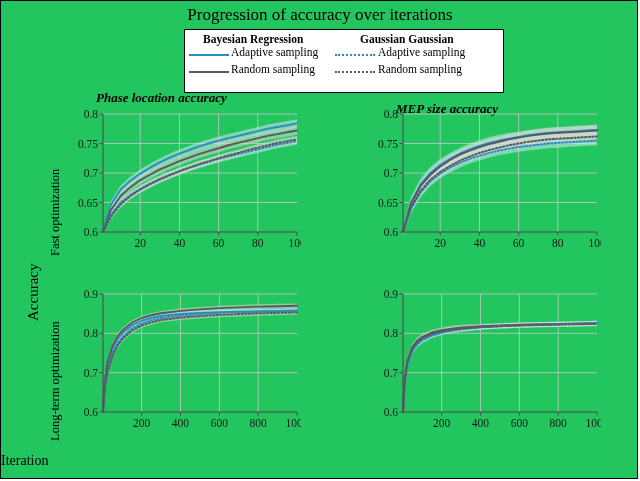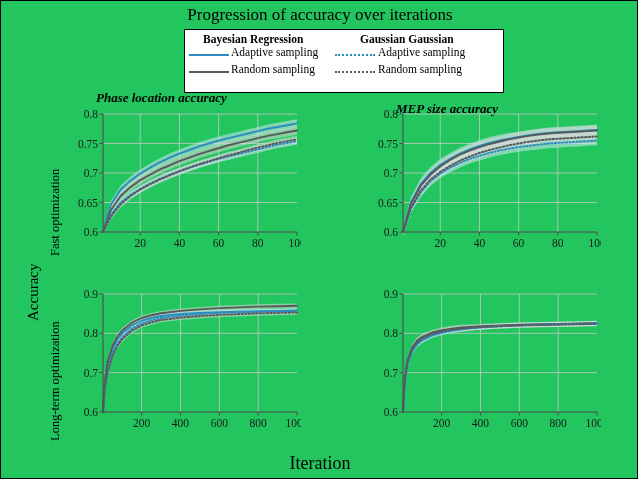--- a/index.html
+++ b/index.html
@@ -10,21 +10,21 @@
   #legend{position:absolute;left:183px;top:28px;width:320px;height:64px;border:1.2px solid #000;background:#fff;box-sizing:border-box;}
   .lg-head{position:absolute;font-weight:bold;font-size:11.5px;font-family:"Liberation Serif",serif;white-space:nowrap;}
   .lg-row{position:absolute;font-size:11.5px;font-family:Liberation Serif, serif;white-space:nowrap;}
   .lg-swatch{position:absolute;height:0;}
   .sw-solid{border-top:2.6px solid;}
   .sw-dot{border-top:2.6px dotted;}
   
   .rot{position:absolute;transform-origin:0 0;white-space:nowrap;}
   #ylab-outer{font-size:15px;}
   .row-label{font-size:12.5px;}
-  #xlab{position:absolute;width:638px;text-align:center;font-size:18px;}
+  #xlab{position:absolute;width:638px;text-align:left;font-size:14px;}
   .sub-title{position:absolute;text-align:left;font-weight:bold;font-size:13px;font-family:"Liberation Serif",serif;font-style:italic;}
   .panel{position:absolute;}
   .tick-txt{font-size:11.5px;font-family:"Liberation Serif",serif;fill:#1a1a1a;}
   .axis-line{stroke:#4d4d4d;stroke-width:1.1;fill:none;}
   .grid-line{stroke:#c8c8c8;stroke-width:0.8;}
   .tickmark{stroke:#4d4d4d;stroke-width:1;}
 </style>
 </head>
 <body>
 

